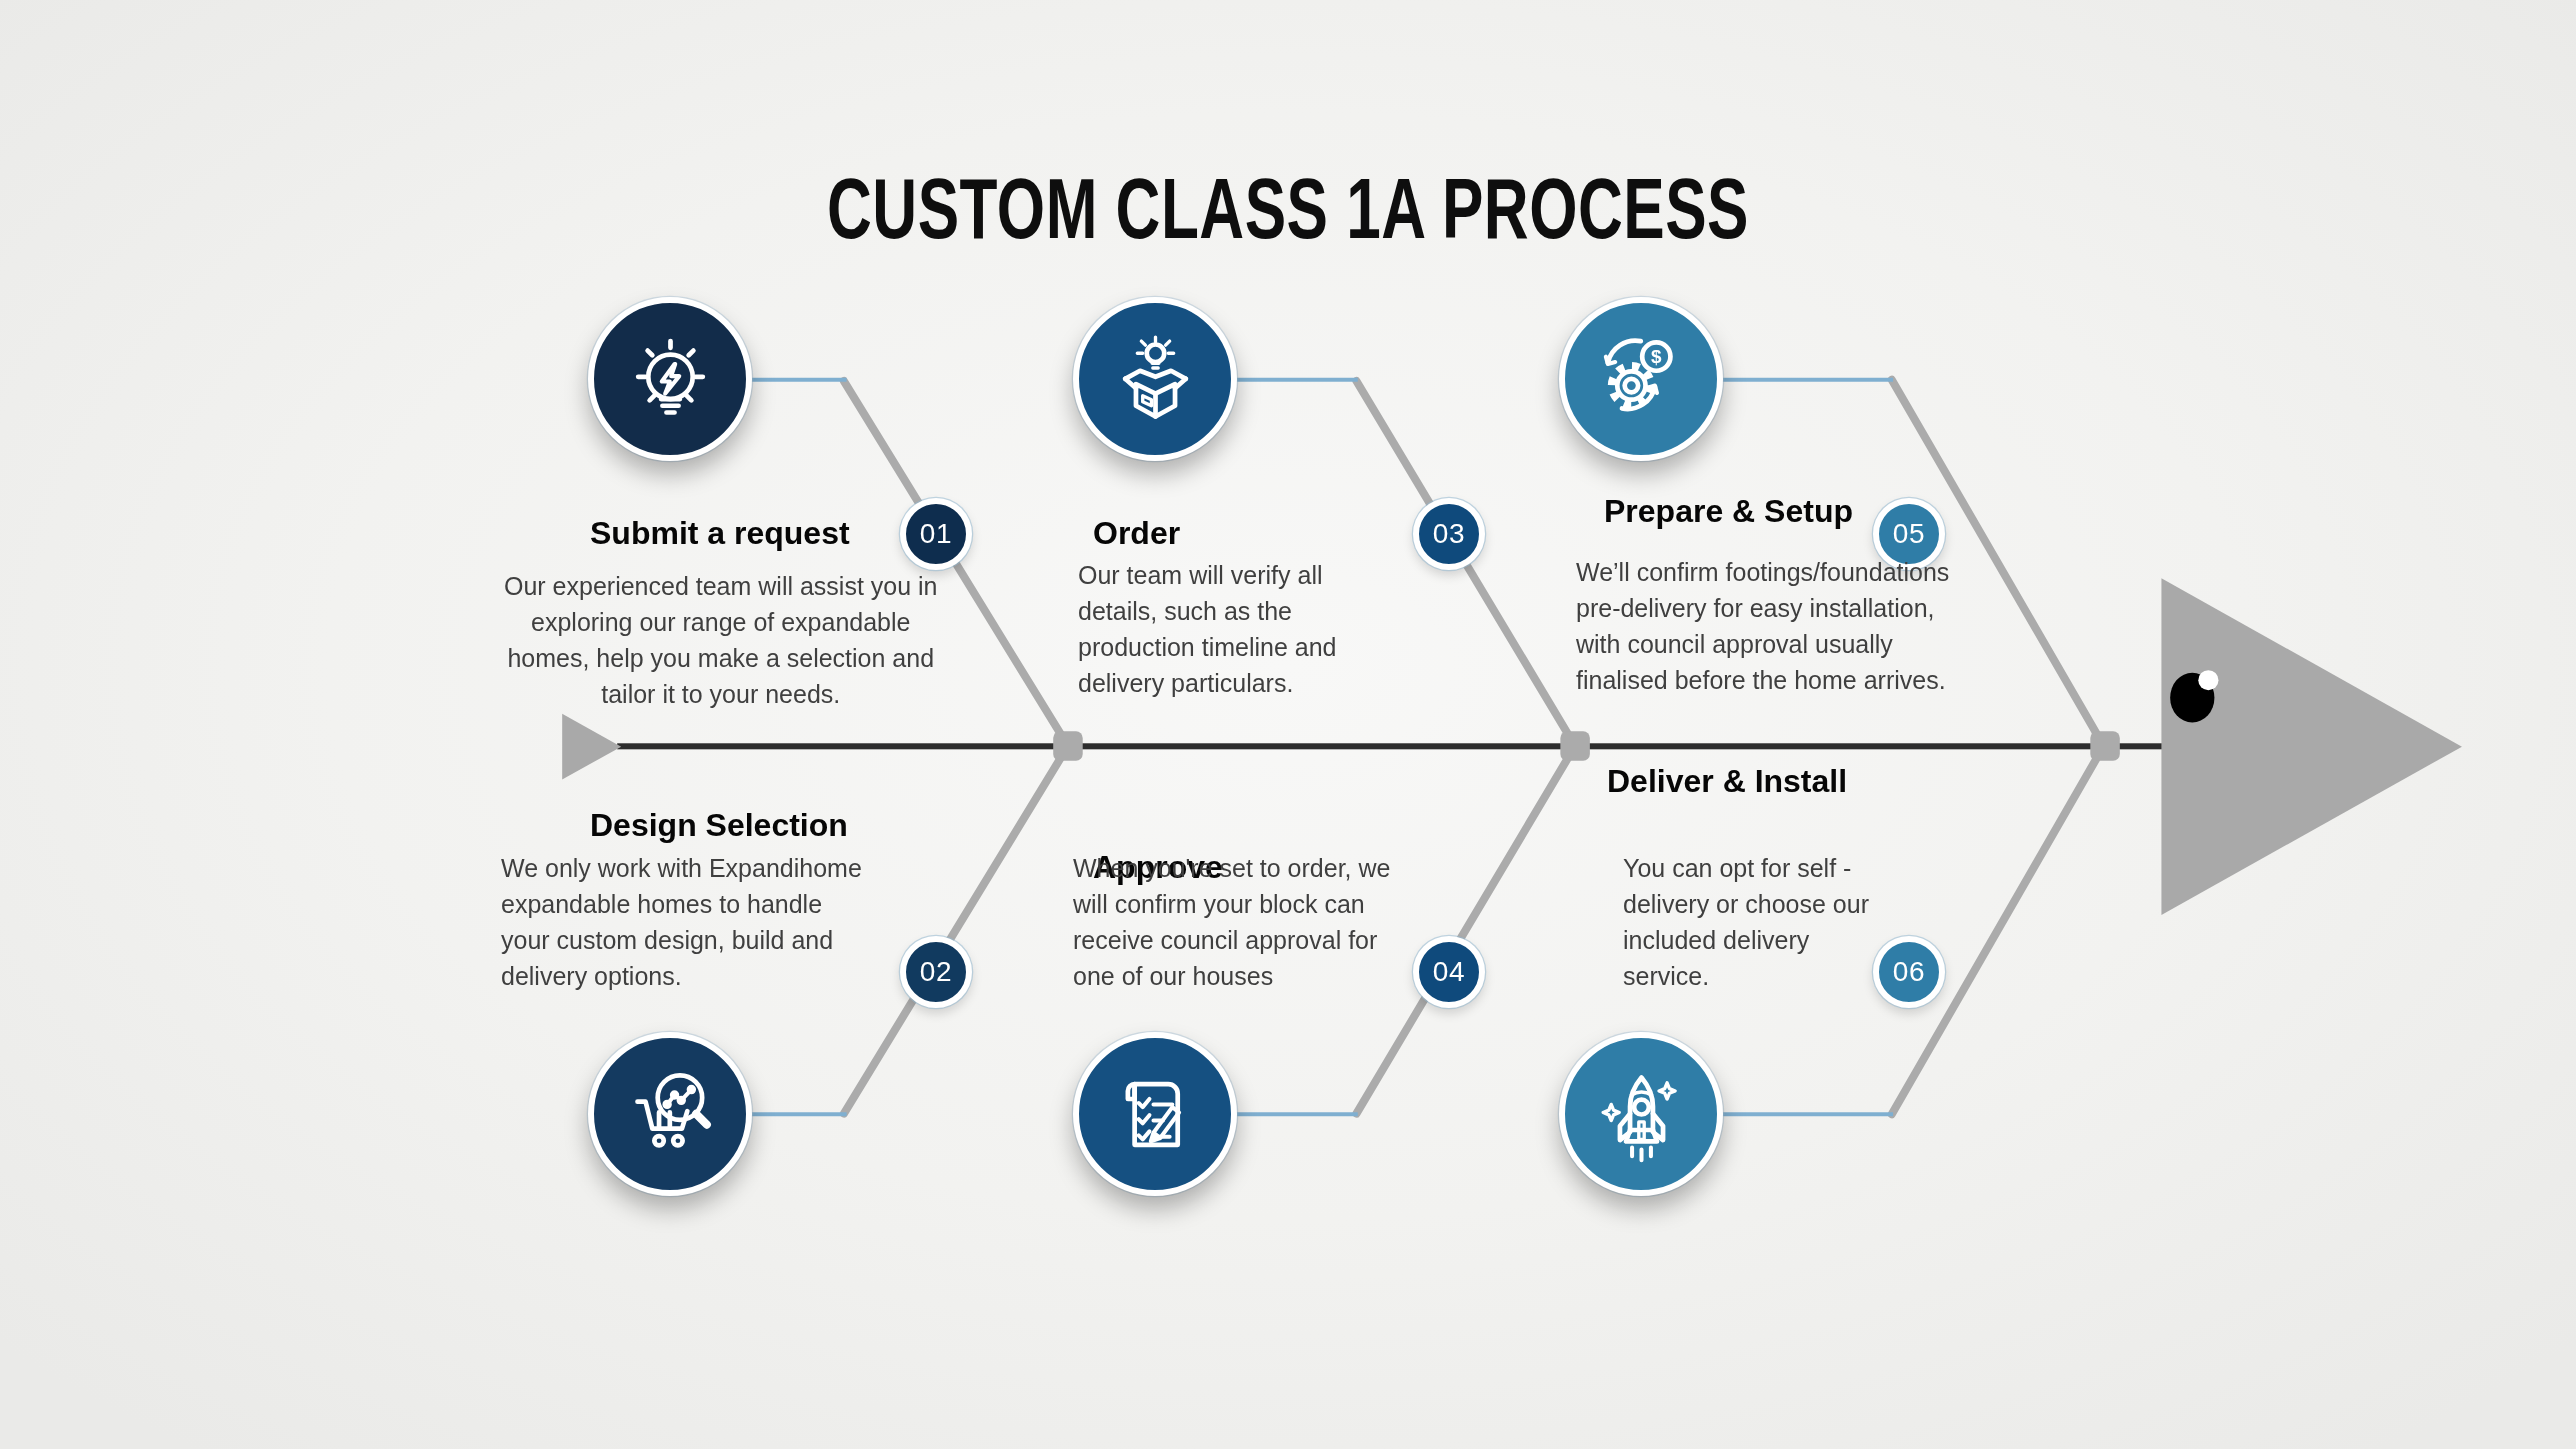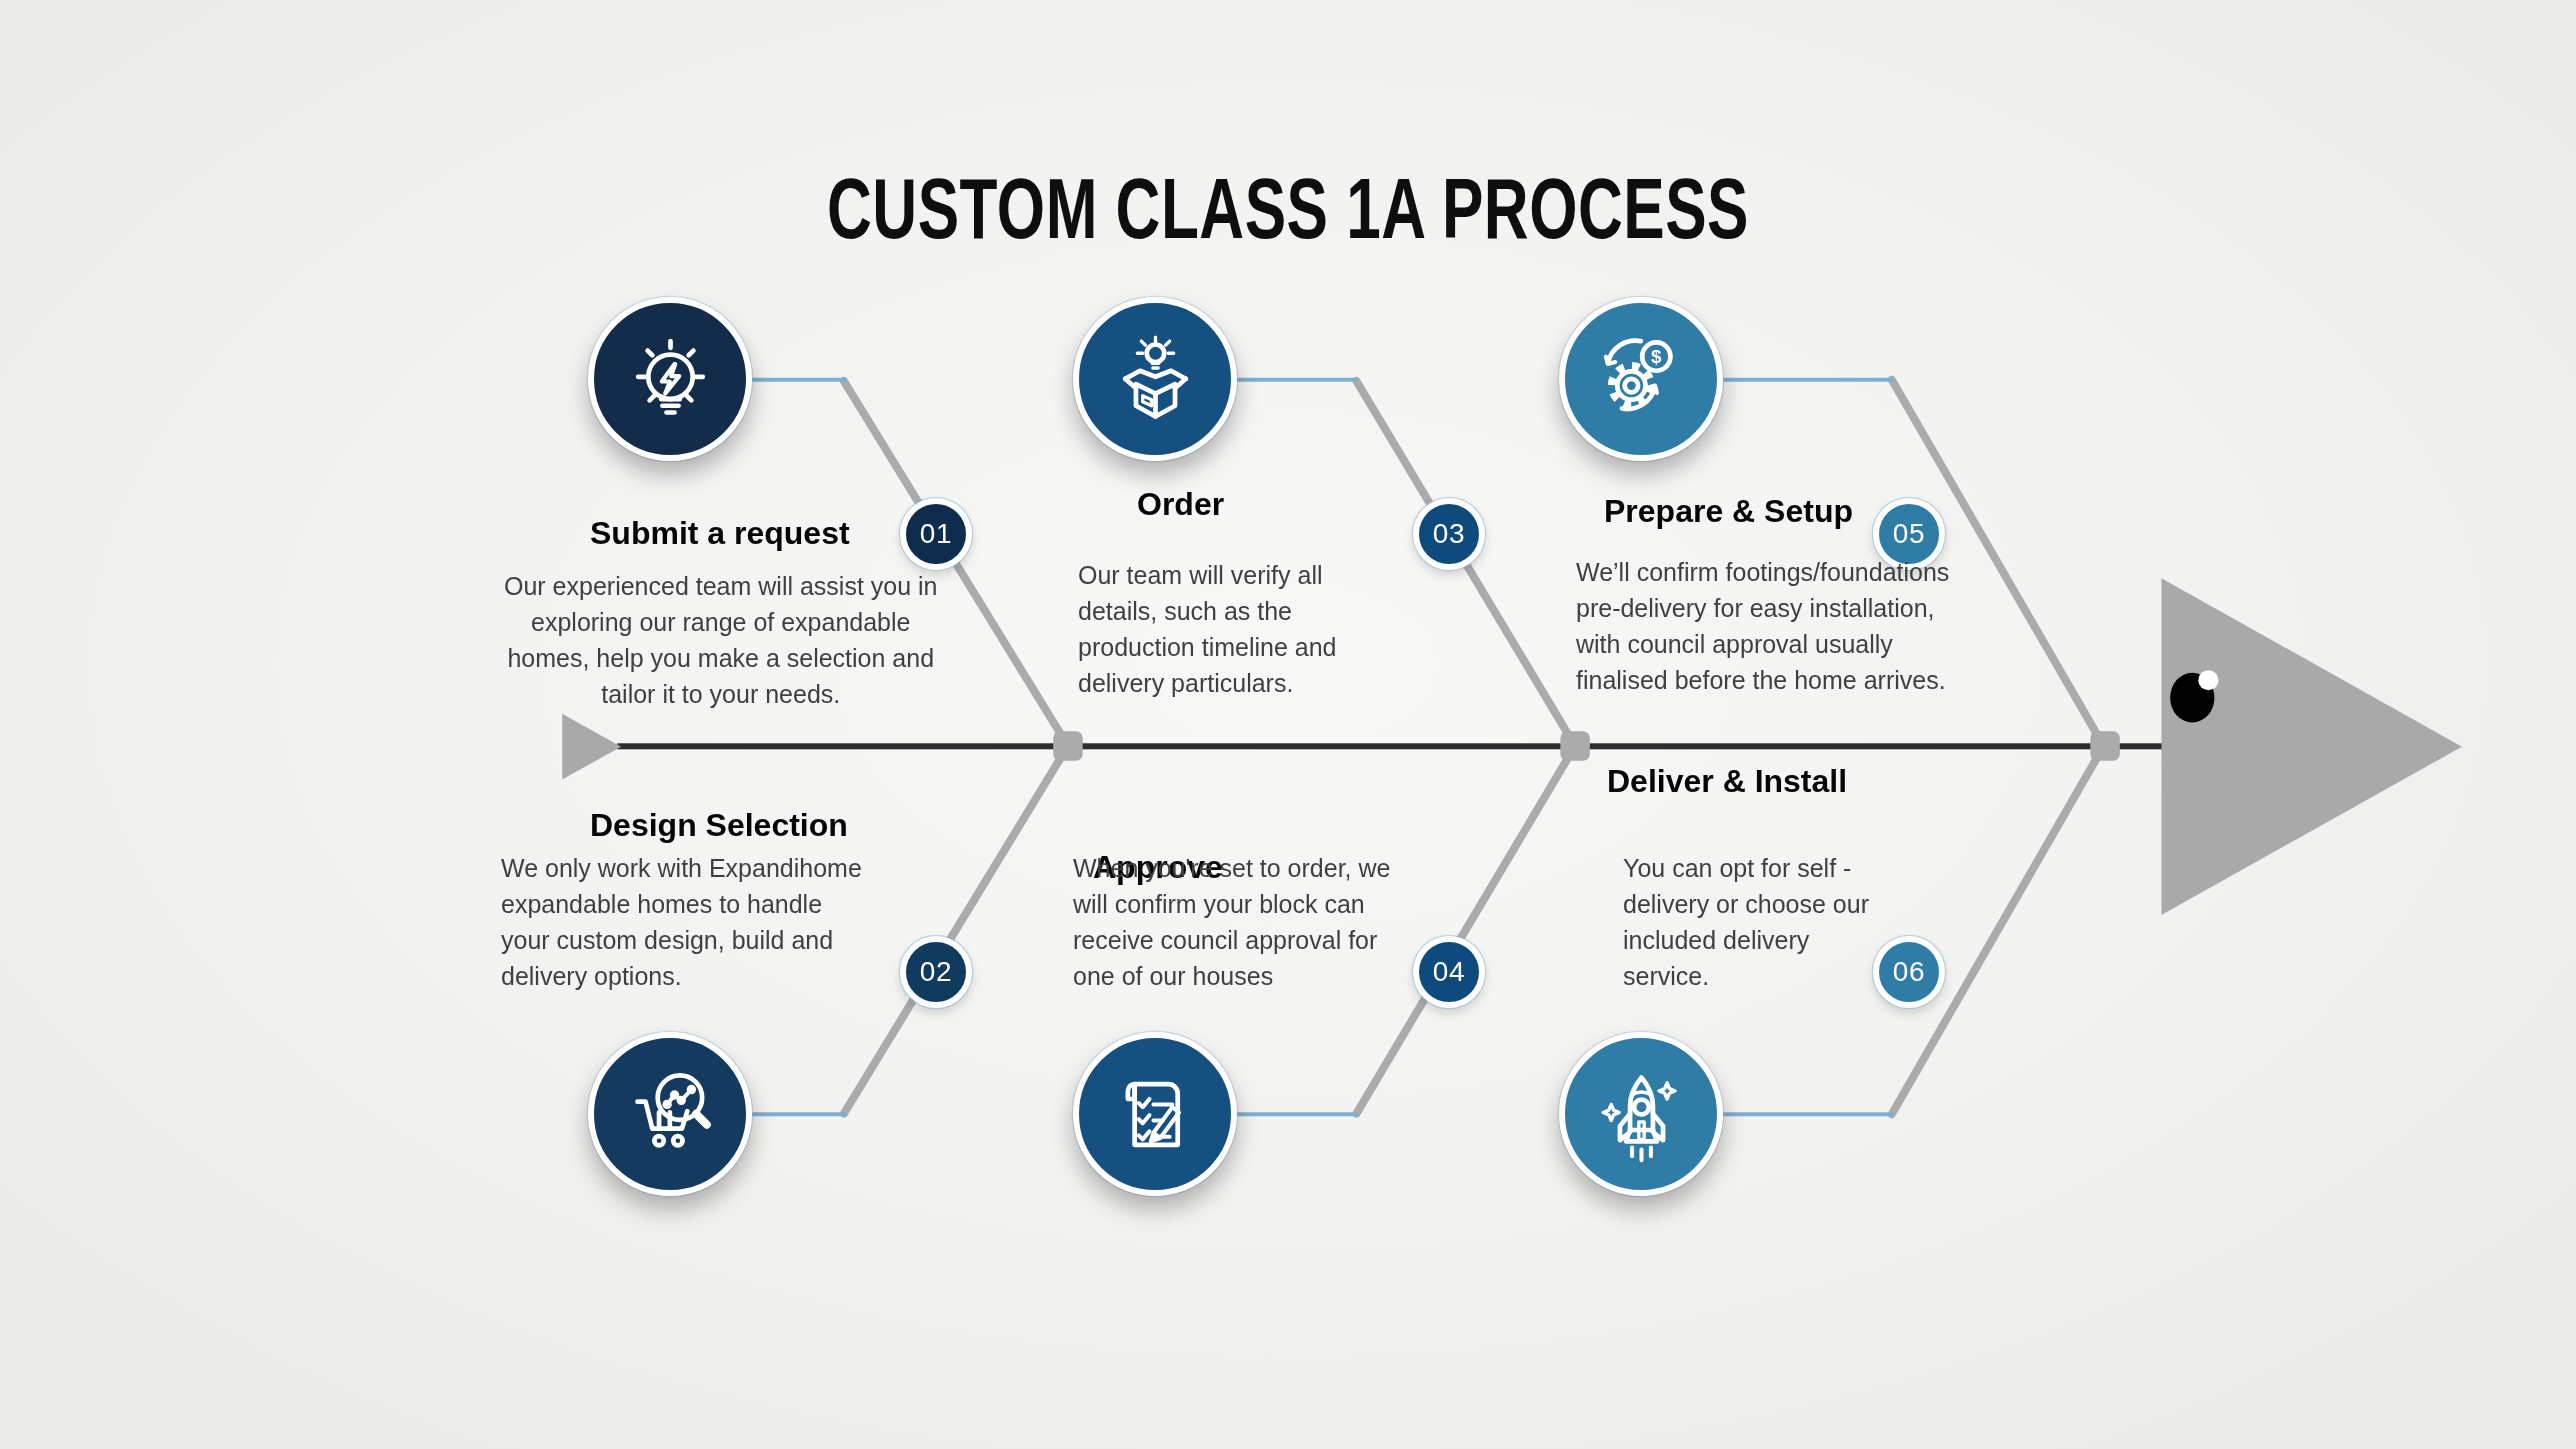--- a/index.html
+++ b/index.html
@@ -20,21 +20,21 @@
   .step-desc{position:absolute;font-size:25px;color:#3f3f3f;line-height:36px;white-space:pre-line;}
   .badge{position:absolute;width:60px;height:60px;border-radius:50%;
     border:6px solid #ffffff;display:flex;align-items:center;justify-content:center;
     color:#ffffff;font-size:28px;letter-spacing:0.7px;
     box-shadow:0 0 0 1.3px rgba(150,185,210,.55), 0 5.4px 10.7px rgba(0,0,0,.15);}
   
   #icon1{left:588px;top:297px;}   #icon2{left:588px;top:1032px;}
   #icon3{left:1073px;top:297px;}  #icon4{left:1073px;top:1032px;}
   #icon5{left:1559px;top:297px;}  #icon6{left:1559px;top:1032px;}
   #title1{left:590px;top:514px;}  #title2{left:590px;top:806px;}
-  #title3{left:1093px;top:485px;margin-left:44px;} #title4{left:1093px;top:848px;}
+  #title3{left:1093px;top:514px;} #title4{left:1093px;top:848px;}
   #title5{left:1604px;top:492px;} #title6{left:1607px;top:762px;}
   #desc1{left:504px;top:568px;text-align:center;}   #desc2{left:501px;top:850px;}
   #desc3{left:1078px;top:557px;}  #desc4{left:1073px;top:850px;}
   #desc5{left:1576px;top:554px;}  #desc6{left:1607px;top:850px;margin-left:16px;}
   #badge1{left:900px;top:498px;} #badge2{left:900px;top:936px;}
   #badge3{left:1413px;top:498px;} #badge4{left:1413px;top:936px;}
   #badge5{left:1873px;top:498px;} #badge6{left:1873px;top:936px;}
 </style>
 </head>
 <body>

